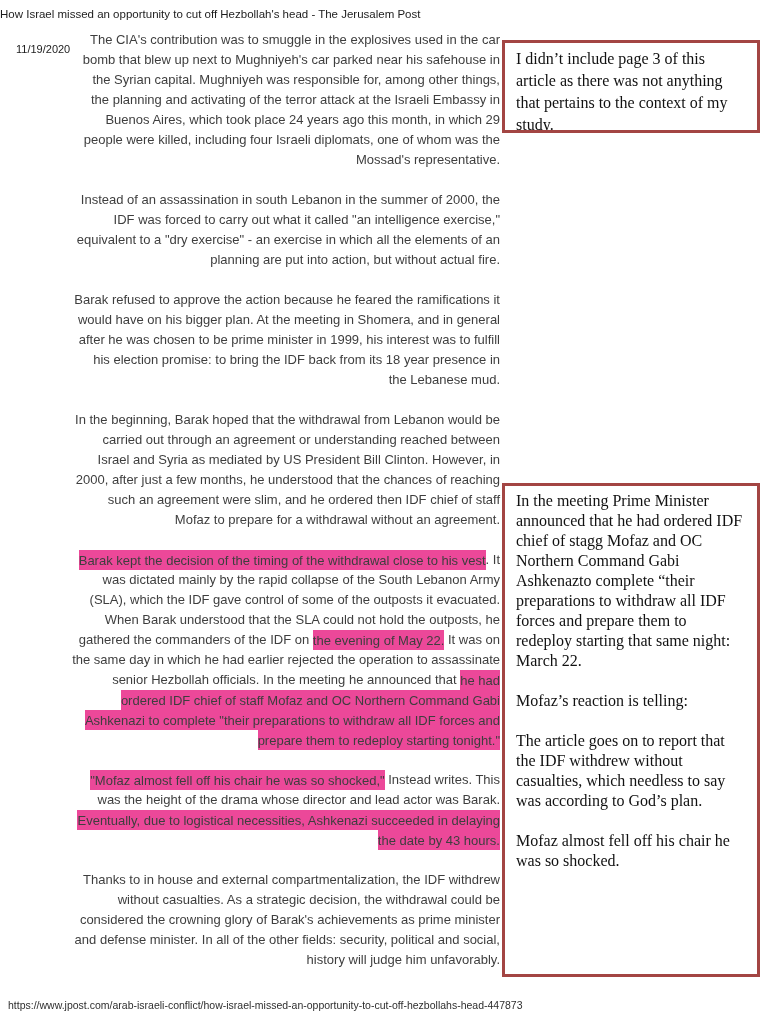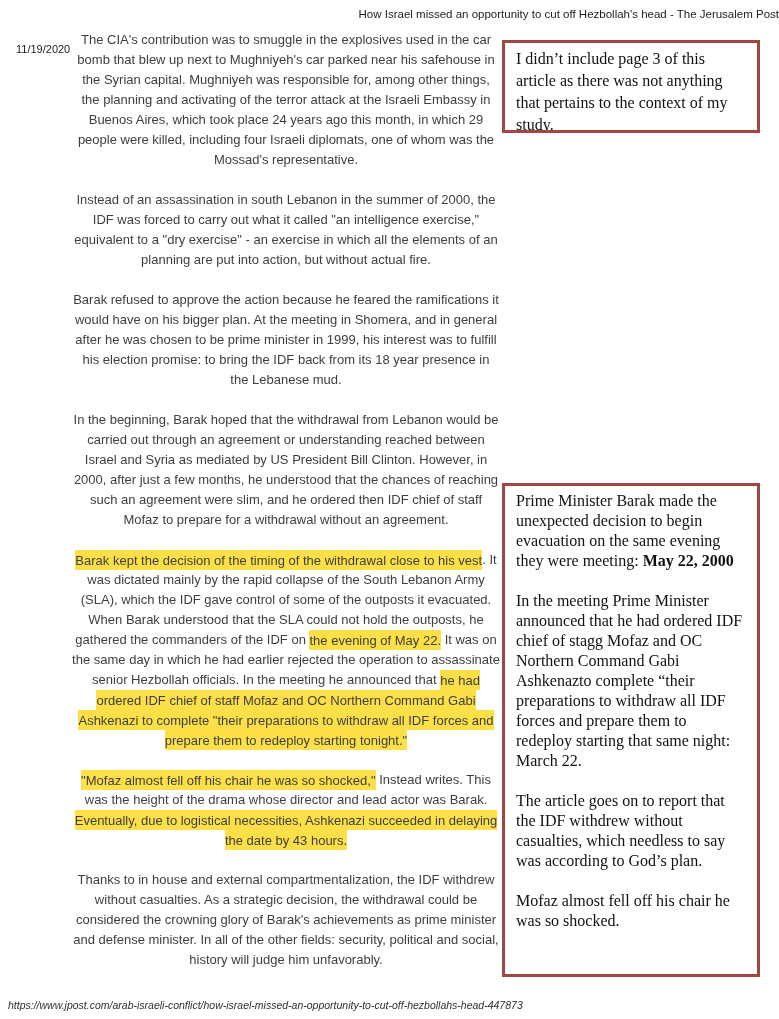--- a/index.html
+++ b/index.html
@@ -13,33 +13,33 @@
   .page {
     position: absolute; inset: 0;
     background: #ffffff;
   }
   .print-date {
     position: absolute; left: 16px; top: 7px;
     font-size: 11px; color: #1c1c1c; margin-top: 36px;
   }
   .doc-title {
     position: absolute; left: 0; right: 0; top: 8px;
-    text-align: right;
+    text-align: left;
     font-size: 11.5px; color: #1c1c1c;
   }
   .article {
     position: absolute; left: 72px; top: 30px; width: 428px;
     font-size: 13px; line-height: 20px;
     color: #3e3e3e;
-    text-align: center;
+    text-align: right;
   }
   .article p { margin: 0 0 20px 0; }
   .article p:last-child { margin-bottom: 8px; }
   .hl {
-    background: #fde047;
+    background: #ec4899;
     padding: 2.5px 0;
     box-decoration-break: clone;
     -webkit-box-decoration-break: clone;
   }
   .b { font-weight: bold; }
   .note-box {
     position: absolute; left: 502px; width: 258px;
     box-sizing: border-box;
     border: 3px solid #a34543;
     background: #ffffff;
@@ -48,21 +48,21 @@
     font-size: 16px;
     color: #111111;
     overflow: hidden;
   }
   .note1 { top: 40px; height: 93px; line-height: 22px; }
   .note2 { top: 483px; height: 494px; line-height: 20px; }
   .note-box p { margin: 0 0 20px 0; }
   .note-box p:last-child { margin-bottom: 0; }
   .footer-url {
     position: absolute; left: 8px; top: 999px;
-    font-size: 10.5px; color: #2e2e2e; font-style: italic;
+    font-size: 10.5px; color: #2e2e2e;
   }
   .footer-page {
     position: absolute; left: 700px; top: 1058px;
     font-size: 10.5px; color: #2e2e2e;
   }
 </style>
 </head>
 <body>
 
 <div class="page">
@@ -78,22 +78,22 @@
     <p><span class="hl">Barak kept the decision of the timing of the withdrawal close to his vest</span><span>. It was dictated mainly by the rapid collapse of the South Lebanon Army (SLA), which the IDF gave control of some of the outposts it evacuated. When Barak understood that the SLA could not hold the outposts, he gathered the commanders of the IDF on </span><span class="hl">the evening of May 22.</span><span> It was on the same day in which he had earlier rejected the operation to assassinate senior Hezbollah officials. In the meeting he announced that </span><span class="hl">he had ordered IDF chief of staff Mofaz and OC Northern Command Gabi Ashkenazi to complete "their preparations to withdraw all IDF forces and prepare them to redeploy starting tonight."</span></p>
     <p><span class="hl">"Mofaz almost fell off his chair he was so shocked,"</span><span> Instead writes. This was the height of the drama whose director and lead actor was Barak. </span><span class="hl">Eventually, due to logistical necessities, Ashkenazi succeeded in delaying the date by 43 hours.</span></p>
     <p><span>Thanks to in house and external compartmentalization, the IDF withdrew without casualties. As a strategic decision, the withdrawal could be considered the crowning glory of Barak's achievements as prime minister and defense minister. In all of the other fields: security, political and social, history will judge him unfavorably.</span></p>
   </div>
 
   <div class="note-box note1">
     <p><span>I didn’t include page 3 of this article as there was not anything that pertains to the context of my study.</span></p>
   </div>
 
   <div class="note-box note2">
-    <p><span>Prime Minister Barak made the unexpected decision to begin evacuation on the same evening they were meeting:  </span><span class="b">May 22, 2000</span></p>
     <p><span>In the meeting Prime Minister announced that he had ordered IDF chief of stagg Mofaz and OC Northern Command Gabi Ashkenazto complete “their preparations to withdraw all IDF forces and prepare them to redeploy starting that same night: March 22.</span></p>
+    <p><span>Mofaz’s reaction is telling:</span></p>
     <p><span>The article goes on to report that the IDF withdrew without casualties, which needless to say was according to God’s plan.</span></p>
     <p><span>Mofaz almost fell off his chair he was so shocked.</span></p>
   </div>
 
   <div class="footer-url">https://www.jpost.com/arab-israeli-conflict/how-israel-missed-an-opportunity-to-cut-off-hezbollahs-head-447873</div>
   <div class="footer-page">4/5</div>
 
 </div>
 
 </body></html>

